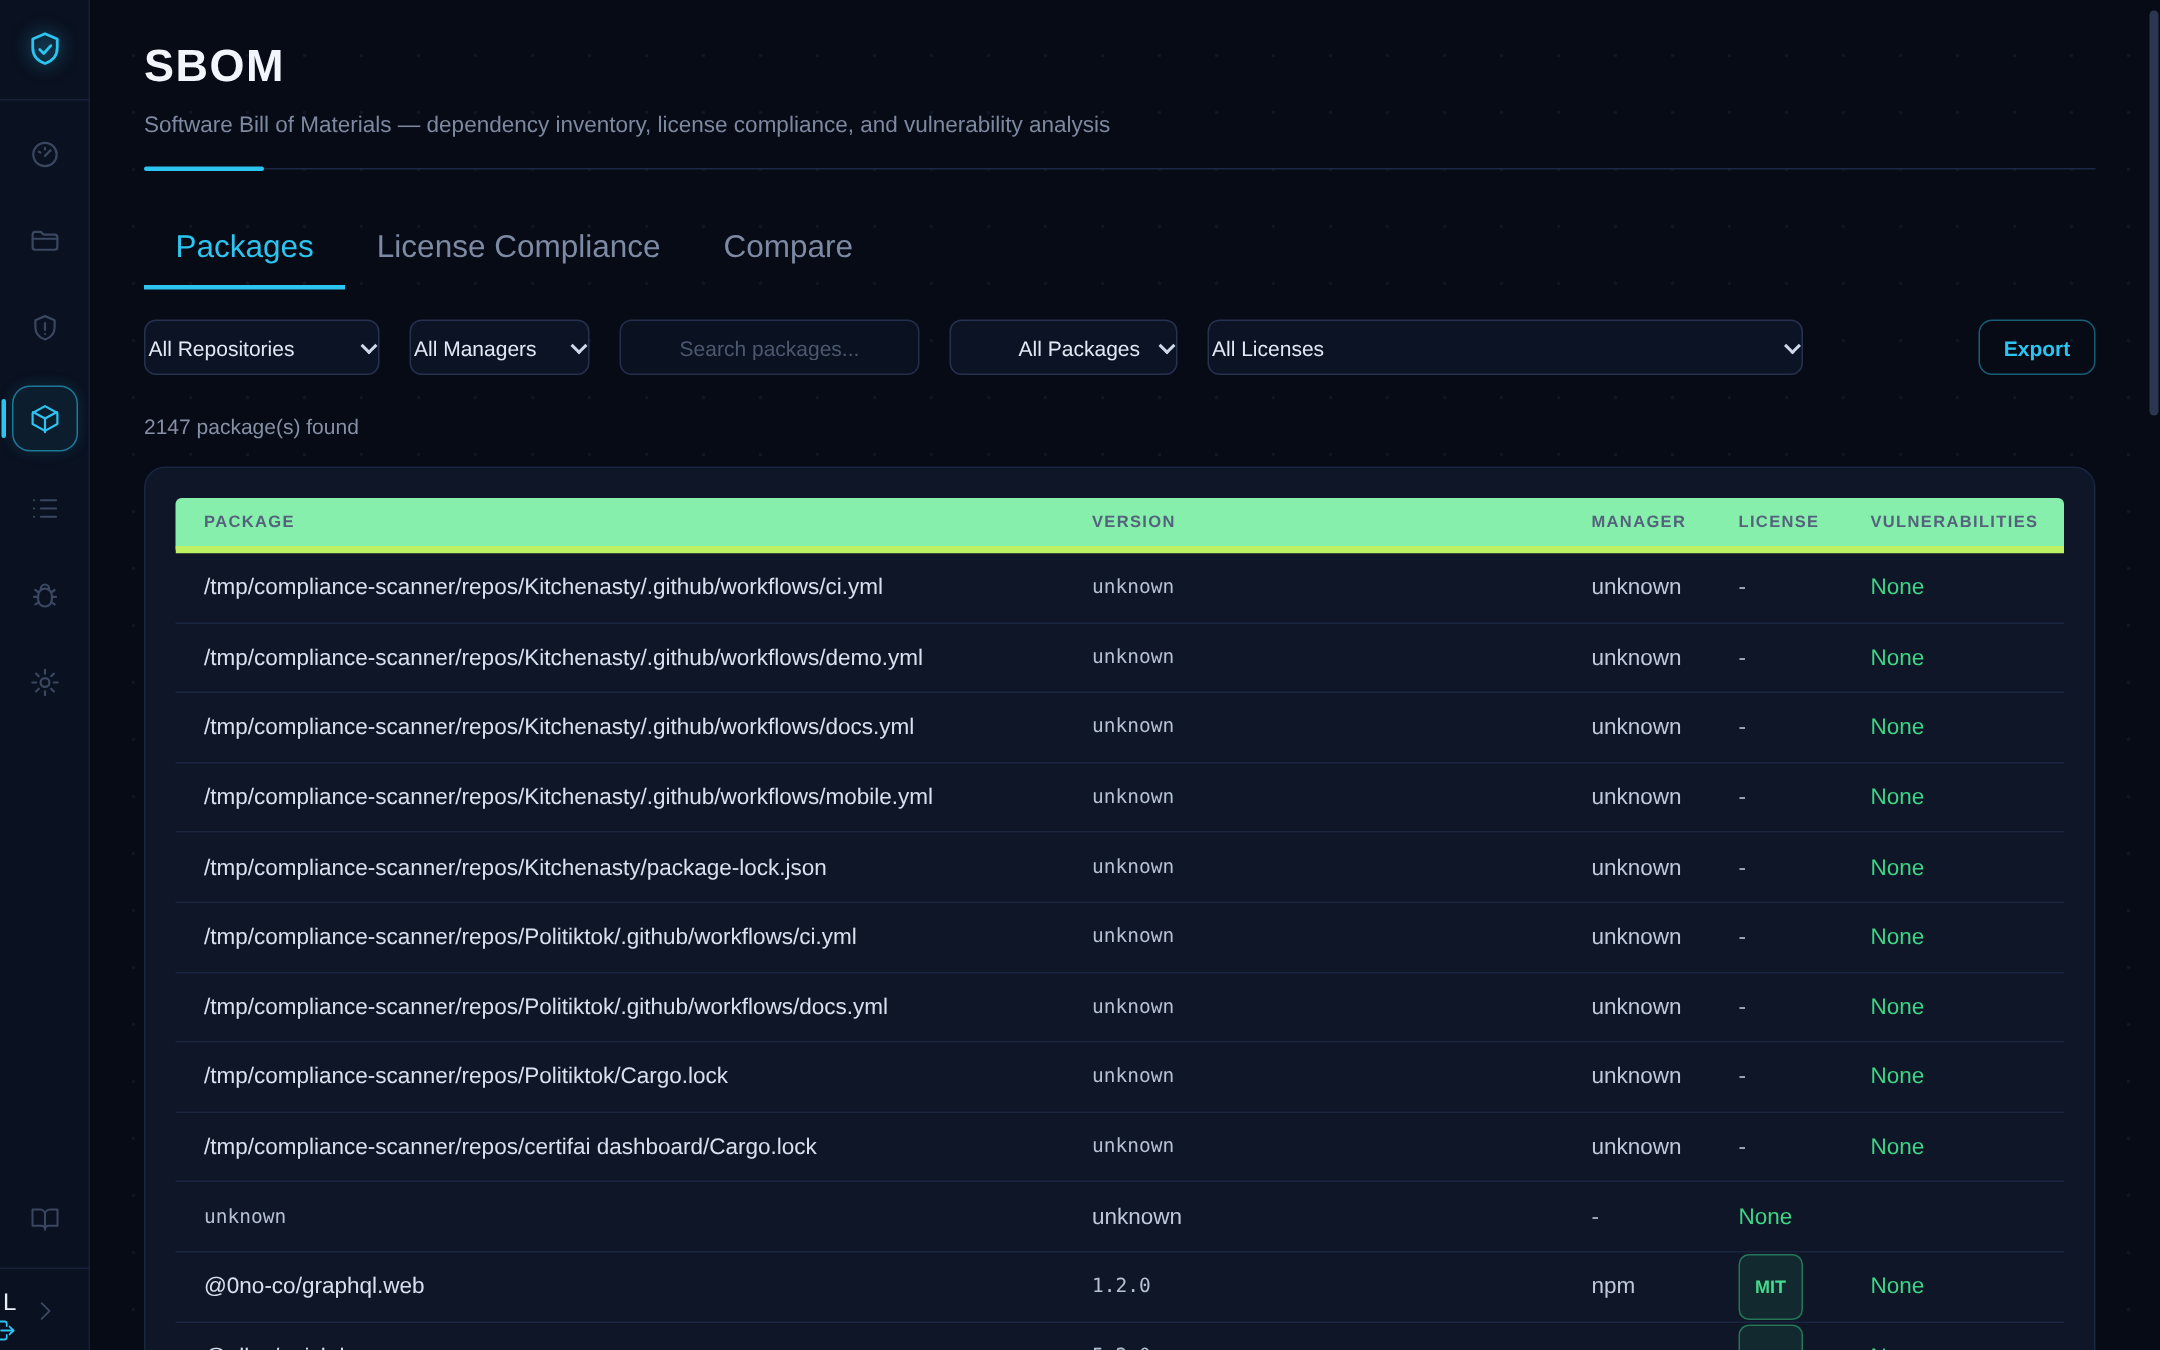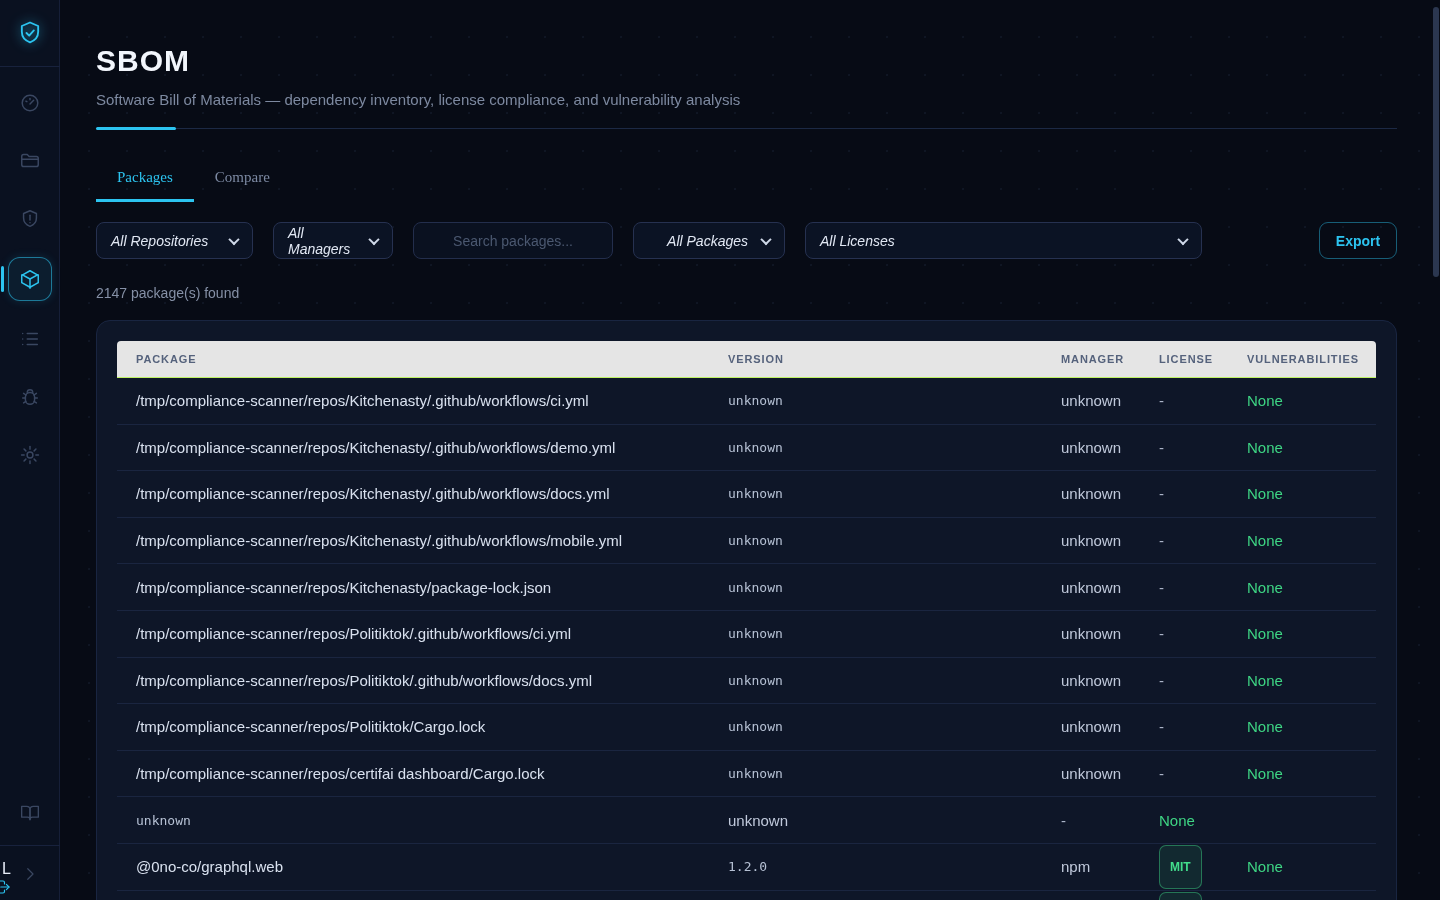--- a/index.html
+++ b/index.html
@@ -47,41 +47,40 @@
 
   
   .main {
     position:absolute; left:60px; top:0; width:1380px; height:900px;
     padding:28px 43px 0 36px;
     background:
       radial-gradient(rgba(120,150,210,0.08) 1px, transparent 1.4px);
     background-size:38px 38px;
     background-position:10px 18px;
   }
-  .page-title { font-size:30px; font-weight:800; letter-spacing:1px; color:#f2f6fc;margin-top:16px; }
+  .page-title { font-size:30px; font-weight:800; letter-spacing:1px; color:#f2f6fc; }
   .page-subtitle { margin-top:13px; font-size:15px; color:#7d89a0; }
   .title-divider { margin-top:18px; height:3px; position:relative; }
   .title-divider .line { position:absolute; left:0; right:0; bottom:0; height:1px; background:#1c2944; }
   .title-divider .accent { position:absolute; left:0; bottom:-1px; width:80px; height:3px; background:#2cc4f0; border-radius:2px; }
 
   
   .tabs { margin-top:30px; display:flex; }
   .tab {
-    padding:10px 21px 13px; font-size:15px; color:#7d8aa3; cursor:pointer;
+    padding:10px 21px 13px; font-size:21px; color:#7d8aa3; cursor:pointer;
     border-bottom:3px solid transparent;
-    font-family:Liberation Serif, serif;
   }
   .tab.active { color:#2cc4f0; border-bottom-color:#2cc4f0; }
 
   
   .filters { margin-top:20px; display:flex; align-items:center; gap:20px; }
   .select {
     height:37px; background:#0b1324; border:1px solid #263150; border-radius:8px;
     display:flex; align-items:center; justify-content:space-between;
-    padding:0 14px; font-size:14px; color:#e2e8f4; cursor:pointer;font-style:italic;
+    padding:0 2px; font-size:14px; color:#e2e8f4; cursor:pointer;
   }
   .select .chev {
     width:8px; height:8px; border-right:2px solid #cfd8e8; border-bottom:2px solid #cfd8e8;
     transform:rotate(45deg) translate(-1px,-1px); margin-left:14px; flex:none;
   }
   .sel-repos { width:157px; }
   .sel-managers { width:120px;align-items:center; }
   .sel-packages { width:152px;justify-content:flex-end; }
   .sel-licenses { width:397px; }
   .search-input {
@@ -100,21 +99,21 @@
 
   .results-count { margin-top:26px; font-size:14px; color:#8590a6; }
 
   
   .table-card {
     margin-top:19px; background:#0e1628; border:1px solid #192541; border-radius:14px;
     padding:20px 20px 0; height:620px; overflow:hidden;
   }
   .trow { display:grid; grid-template-columns:592px 333px 98px 88px 1fr; align-items:center; padding-left:19px; }
   .thead {
-    height:37px; background:#e5e5e5; border-bottom:1px solid #bef264; border-radius:4px 4px 0 0;
+    height:37px; background:#86efac; border-bottom:5px solid #bef264; border-radius:4px 4px 0 0;
   }
   .thead .th {
     font-size:11px; font-weight:700; letter-spacing:.9px; color:#55627c; text-transform:uppercase;
   }
   .tbody .trow { height:46.6px; border-bottom:1px solid #1a2540; cursor:default; }
   .tbody .trow:last-child { border-bottom:none; }
   .cell-pkg { font-size:15px; color:#d9e1ef; white-space:nowrap; overflow:hidden; }
   .cell-ver { font-size:13px; color:#b6c1d4; font-family:"DejaVu Sans Mono", monospace; }
   .cell-mgr { font-size:15px; color:#c0c9db; }
   .cell-lic { font-size:15px; color:#aab4c8; }
@@ -256,20 +255,21 @@
 <main class="main">
   <h1 class="page-title">SBOM</h1>
   <p class="page-subtitle">Software Bill of Materials — dependency inventory, license compliance, and vulnerability analysis</p>
   <div class="title-divider">
     <div class="line"></div>
       <div class="accent"></div>
   </div>
 
   <div class="tabs">
       <div class="tab active">Packages</div>
+      <div class="tab">License Compliance</div>
       <div class="tab">Compare</div>
     </div>
 
   <div class="filters">
     <div class="select sel-repos">
       <span>All Repositories</span>
       <span class="chev"></span>
     </div>
     <div class="select sel-managers">
       <span>All Managers</span>

